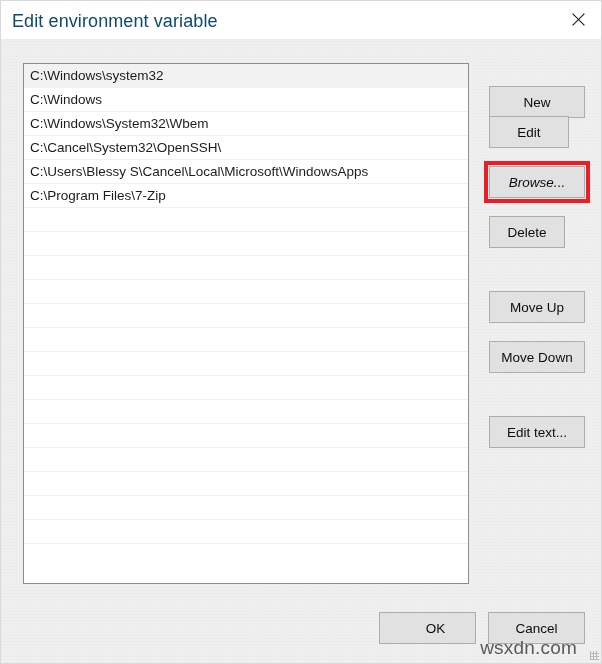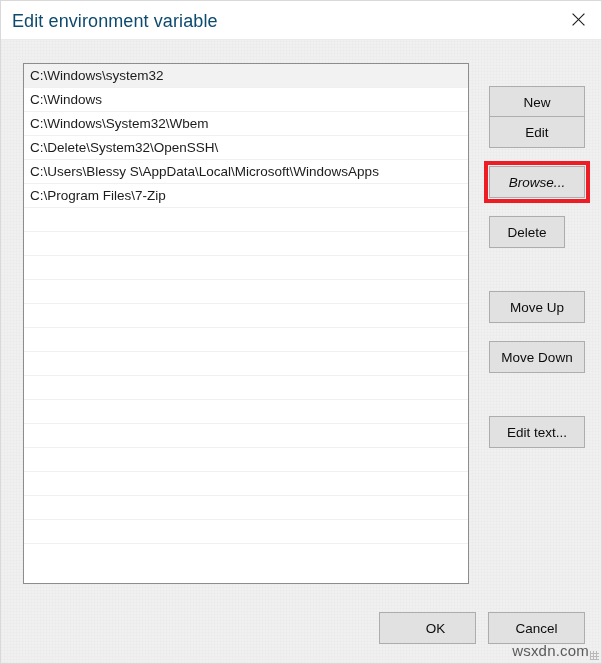--- a/index.html
+++ b/index.html
@@ -101,21 +101,21 @@
     color: #0c0c0c;
     display: flex;
     align-items: center;
     justify-content: center;
     cursor: default;
     padding: 0;
     white-space: nowrap;
   }
 
   #btn-new        { left: 488px; top: 65px;  width: 96px; height: 32px; margin-top: 20px; }
-  #btn-edit       { left: 488px; top: 115px; width: 96px; height: 32px; }
+  #btn-edit       { left: 488px; top: 115px; width: 80px; height: 32px; }
   #btn-browse     { left: 488px; top: 165px; width: 96px; height: 32px; font-style: italic; }
   #btn-delete     { left: 488px; top: 215px; width: 76px; height: 32px; }
   #btn-move-up    { left: 488px; top: 290px; width: 96px; height: 32px; }
   #btn-move-down  { left: 488px; top: 340px; width: 96px; height: 32px; }
   #btn-edit-text  { left: 488px; top: 415px; width: 96px; height: 32px; }
 
   #btn-ok         { left: 378px; top: 611px; width: 97px; height: 32px; padding-left: 16px; }
   #btn-cancel     { left: 487px; top: 611px; width: 97px; height: 32px; }
 
   
@@ -126,23 +126,23 @@
     width: 106px;
     height: 42px;
     box-sizing: border-box;
     border: 4px solid #ee1c25;
     pointer-events: none;
   }
 
   
   #watermark {
     position: absolute;
-    right: 12px;
+    right: 24px;
     bottom: 4px;
-    font-size: 15px;
+    font-size: 19px;
     color: #5a5a5a;
     letter-spacing: 0.2px;
     white-space: nowrap;
   }
   #watermark-mark {
     position: absolute;
     right: 2px;
     bottom: 3px;
     width: 9px;
     height: 9px;
@@ -165,22 +165,22 @@
           <line x1="12.4" y1="0.6" x2="0.6" y2="12.4" stroke="#1b1b1b" stroke-width="1.1"></line>
         </svg>
       </span>
     </div>
   </div>
 
   <div id="list-box">
     <div class="list-row selected">C:\Windows\system32</div>
     <div class="list-row">C:\Windows</div>
     <div class="list-row">C:\Windows\System32\Wbem</div>
-    <div class="list-row">C:\Delete\System32\OpenSSH\</div>
-    <div class="list-row">C:\Users\Blessy S\AppData\Local\Microsoft\WindowsApps</div>
+    <div class="list-row">C:\Cancel\System32\OpenSSH\</div>
+    <div class="list-row">C:\Users\Blessy S\Cancel\Local\Microsoft\WindowsApps</div>
     <div class="list-row">C:\Program Files\7-Zip</div>
     <div class="list-row empty"></div>
     <div class="list-row empty"></div>
     <div class="list-row empty"></div>
     <div class="list-row empty"></div>
     <div class="list-row empty"></div>
     <div class="list-row empty"></div>
     <div class="list-row empty"></div>
     <div class="list-row empty"></div>
     <div class="list-row empty"></div>

